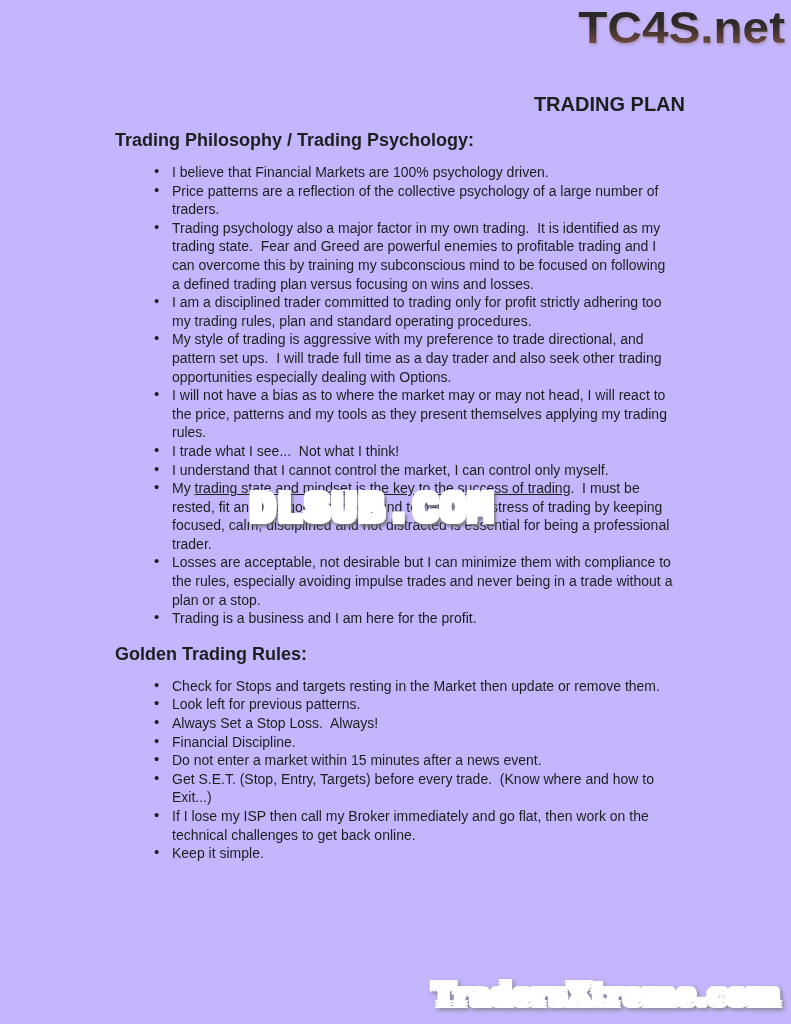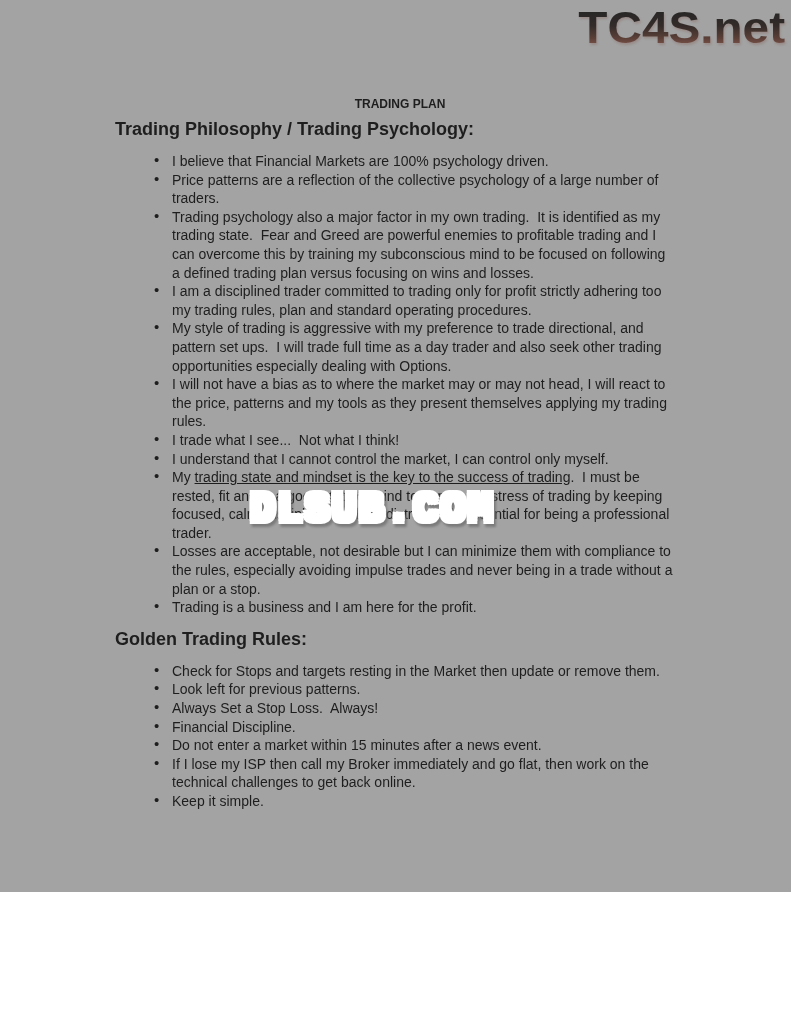--- a/index.html
+++ b/index.html
@@ -1,21 +1,21 @@
 <!DOCTYPE html>
 <html><head>
 <meta charset="utf-8">
 <style>
   html, body { margin: 0; padding: 0; background: #ffffff; }
 
   .page {
     position: relative;
     width: 791px;
-    height: 892px;
-    background: #a3a3a3;
+    height: 1024px;
+    background: #c4b5fd;
     font-family: "Liberation Sans", sans-serif;
     color: var(--text-color, #1e1e1e);
     overflow: hidden;
   }
 
   
   .top-logo {
     position: absolute;
     top: 2px;
     right: 6px;
@@ -33,27 +33,27 @@
   }
 
   
   .doc {
     position: absolute;
     left: 115px;
     top: 95px;
     width: 570px;
   }
   .doc-title {
-    text-align: center;
+    text-align: right;
     font-weight: bold;
-    font-size: 12px;
+    font-size: 20px;
     line-height: 19px;
   }
   .section-heading {
-    margin: 5px 0 2px 0;
+    margin: 16px 0 2px 0;
     font-weight: bold;
     font-size: 18px;
     line-height: 21px;
   }
   ul.bullets {
     list-style: none;
     margin: 12px;
     padding: 0;
     font-size: 14px;
     line-height: 18.6px;
@@ -143,20 +143,21 @@
     </div>
 
     <div class="section">
       <div class="section-heading">Golden Trading Rules:</div>
       <ul class="bullets">
         <li>Check for Stops and targets resting in the Market then update or remove them.</li>
         <li>Look left for previous patterns.</li>
         <li>Always Set a Stop Loss.  Always!</li>
         <li>Financial Discipline.</li>
         <li>Do not enter a market within 15 minutes after a news event.</li>
+        <li>Get S.E.T. (Stop, Entry, Targets) before every trade.  (Know where and how to Exit...)</li>
         <li>If I lose my ISP then call my Broker immediately and go flat, then work on the technical challenges to get back online.</li>
         <li>Keep it simple.</li>
       </ul>
     </div>
 
   </div>
 
   <div class="watermark">DLSUB.COM</div>
 
   <div class="bottom-logo">TradersXtreme.com</div>

